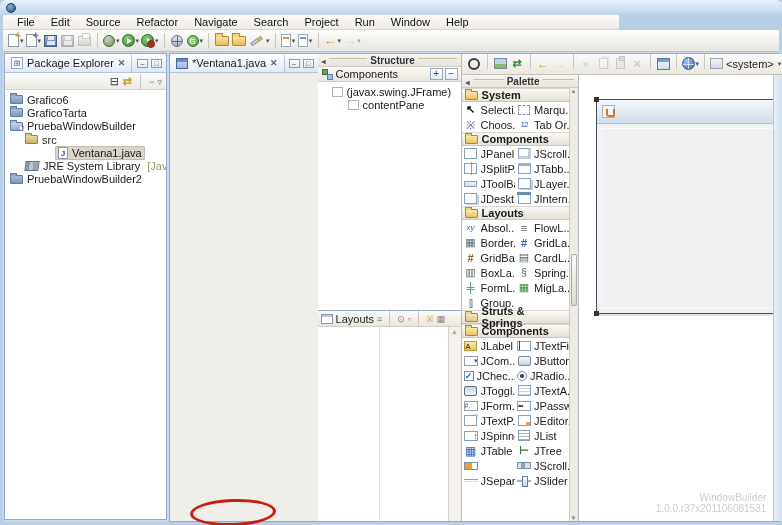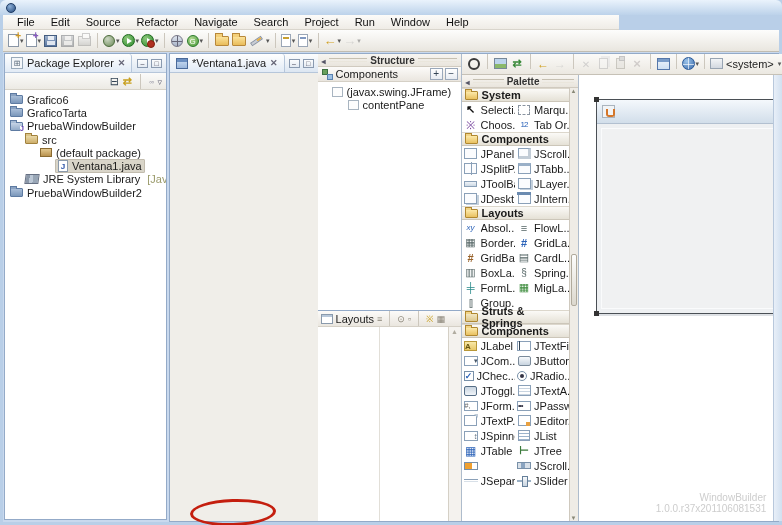--- a/index.html
+++ b/index.html
@@ -355,24 +355,20 @@
         <span>GraficoTarta</span>
       </div>
     <div class="trow ind0">
         <span class="t-ico t-jproj"></span>
         <span>PruebaWindowBuilder</span>
       </div>
     <div class="trow ind1">
         <span class="t-ico t-src"></span>
         <span>src</span>
       </div>
-    <div class="trow ind2">
-        <span class="t-ico t-pkg"></span>
-        <span>(default package)</span>
-      </div>
     <div class="trow ind3">
         <span class="selbox">
           <span class="t-ico t-jfile"></span>
           <span>Ventana1.java</span>
         </span>
       </div>
     <div class="trow ind1">
         <span class="t-ico t-lib"></span>
         <span>JRE System Library</span>
         <span class="sfx">[JavaSE-1.6]</span>

